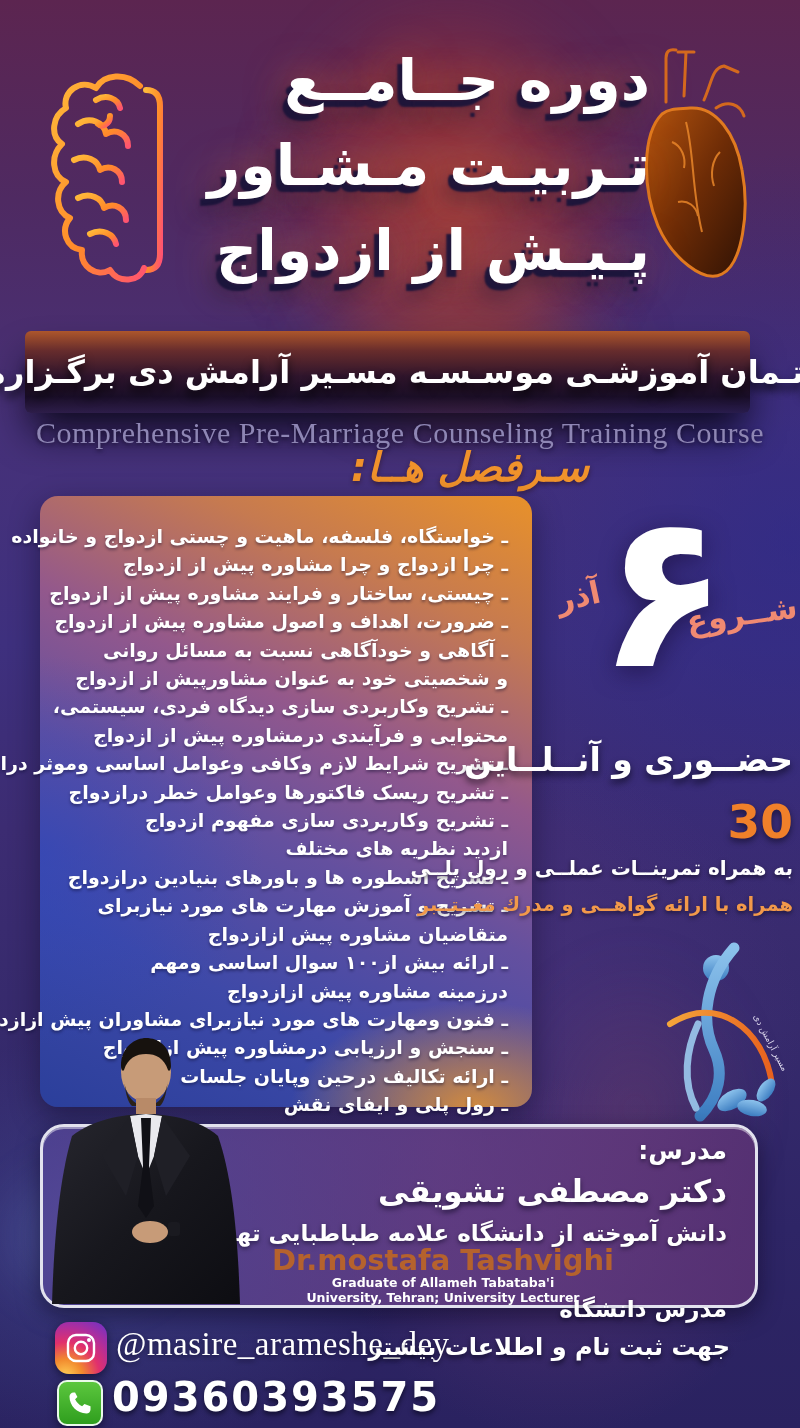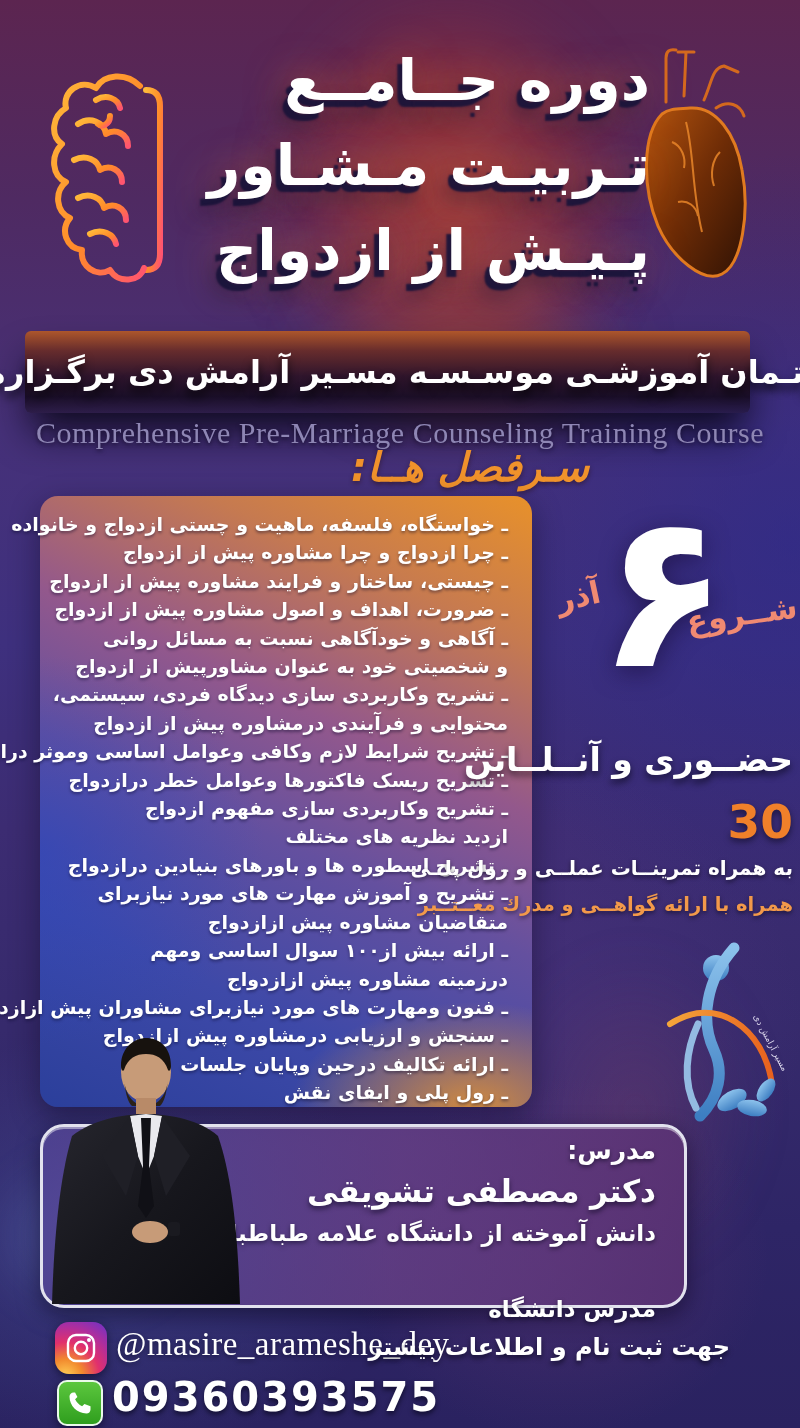--- a/index.html
+++ b/index.html
@@ -35,21 +35,21 @@
   .banner-text{color:#fff;font-weight:800;font-size:32px;direction:rtl;white-space:nowrap;
     text-shadow:0 6px 10px rgba(0,0,0,.75);}
   .subtitle-en{position:absolute;left:0;top:416px;width:800px;text-align:center;
     font-family:"Liberation Serif","DejaVu Serif",serif;font-size:30px;color:#8e86b4;letter-spacing:.5px;
     text-shadow:0 2px 4px rgba(10,5,25,.6);}
   .topics-heading{position:absolute;left:250px;top:444px;width:440px;text-align:center;direction:rtl;
     color:#f0922b;font-weight:800;font-style:italic;font-size:40px;text-shadow:0 2px 5px rgba(40,10,0,.45);}
 
   
   .topics-panel{position:absolute;left:40px;top:496px;width:492px;height:611px;border-radius:18px;
-    box-sizing:border-box;padding:14px 24px 0 10px;direction:rtl;text-align:right;
+    box-sizing:border-box;padding:26px 24px 0 10px;direction:rtl;text-align:right;
     background:
       radial-gradient(260px 150px at 88% 100%, rgba(235,150,45,.85), transparent 70%),
       radial-gradient(300px 260px at 0% 58%, rgba(42,70,190,.55), transparent 75%),
       linear-gradient(205deg,#e8912a 0%,#c67a50 18%,#93588c 38%,#64509f 55%,#3e49a8 76%,#2b3f9b 100%);
     box-shadow:0 10px 30px rgba(10,6,30,.45);}
   .topic-line{color:#fff;font-weight:bold;font-size:19px;line-height:28.4px;white-space:nowrap;
     text-shadow:0 2px 3px rgba(10,10,45,.45);}
 
   
   .six{position:absolute;left:578px;top:462px;width:170px;height:260px;text-align:center;
@@ -64,21 +64,21 @@
   .hours-line{position:absolute;left:535px;top:798px;width:258px;display:flex;direction:rtl;
     align-items:center;gap:8px;justify-content:flex-start;}
   .hours-num{color:#f0802a;font-weight:800;font-size:47px;line-height:47px;text-shadow:0 3px 6px rgba(0,0,10,.5);margin-left:22px;}
   .hours-text{color:#fff;font-weight:800;font-size:20.5px;white-space:nowrap;text-shadow:0 2px 4px rgba(0,0,10,.55);}
   .practice-line{position:absolute;left:535px;top:856px;width:258px;direction:rtl;text-align:right;
     color:#fff;font-weight:800;font-size:20px;white-space:nowrap;text-shadow:0 2px 4px rgba(0,0,10,.55);}
   .cert-line{position:absolute;left:535px;top:893px;width:258px;direction:rtl;text-align:right;
     color:#f2994a;font-weight:800;font-size:19.5px;white-space:nowrap;text-shadow:0 2px 4px rgba(0,0,10,.5);}
 
   
-  .card{position:absolute;left:40px;top:1124px;width:647px;height:184px;border-radius:24px;
+  .card{position:absolute;left:40px;top:1124px;width:718px;height:184px;border-radius:24px;
     border:3px solid #e2e2ee;box-sizing:border-box;
     background:linear-gradient(95deg,rgba(84,70,152,.78) 0%,rgba(101,63,133,.82) 55%,rgba(91,50,116,.86) 100%);
     box-shadow:inset 0 2px 0 rgba(255,255,255,.45), 0 8px 22px rgba(8,4,26,.5);}
   .card-rtl{position:absolute;right:28px;top:6px;text-align:right;direction:rtl;color:#fff;}
   .card-label{font-size:25px;font-weight:700;line-height:36px;text-shadow:0 2px 4px rgba(0,0,20,.5);}
   .card-name{font-size:31px;font-weight:900;line-height:44px;text-shadow:0 3px 5px rgba(0,0,20,.55);}
   .card-edu{font-size:23px;font-weight:800;line-height:40px;text-shadow:0 2px 4px rgba(0,0,20,.5);}
   .card-role{font-size:23px;font-weight:800;line-height:40px;text-shadow:0 2px 4px rgba(0,0,20,.5);margin-top:36px;}
   .card-en{position:absolute;left:210px;top:118px;width:380px;text-align:center;}
   .card-en-name{color:#b5622d;font-size:29px;font-weight:700;line-height:30px;}
@@ -227,20 +227,25 @@
     <text x="128" y="112" font-size="9" fill="#d8d4ea" transform="rotate(62 128 112)" text-anchor="middle">مسیر آرامش دی</text>
   </svg>
 
   <div class="card">
     <div class="card-rtl">
       <div class="card-label">مدرس:</div>
       <div class="card-name">دکتر مصطفی تشویقی</div>
       <div class="card-edu">دانش آموخته از دانشگاه علامه طباطبایی تهران</div>
       <div class="card-role">مدرس دانشگاه</div>
     </div>
+    <div class="card-en">
+      <div class="card-en-name">Dr.mostafa Tashvighi</div>
+      <div class="card-en-sub">Graduate of Allameh Tabataba'i</div>
+      <div class="card-en-sub">University, Tehran; University Lecturer</div>
+    </div>
   </div>
 
   <svg class="bglayer" style="left:42px;top:1036px;" width="200" height="268" viewBox="0 0 200 268">
     <defs>
       <linearGradient id="suit" x1="0" y1="0" x2="1" y2="1">
         <stop offset="0" stop-color="#26262e"></stop>
           <stop offset=".5" stop-color="#17171d"></stop>
           <stop offset="1" stop-color="#0d0d12"></stop>
       </linearGradient>
     </defs>

